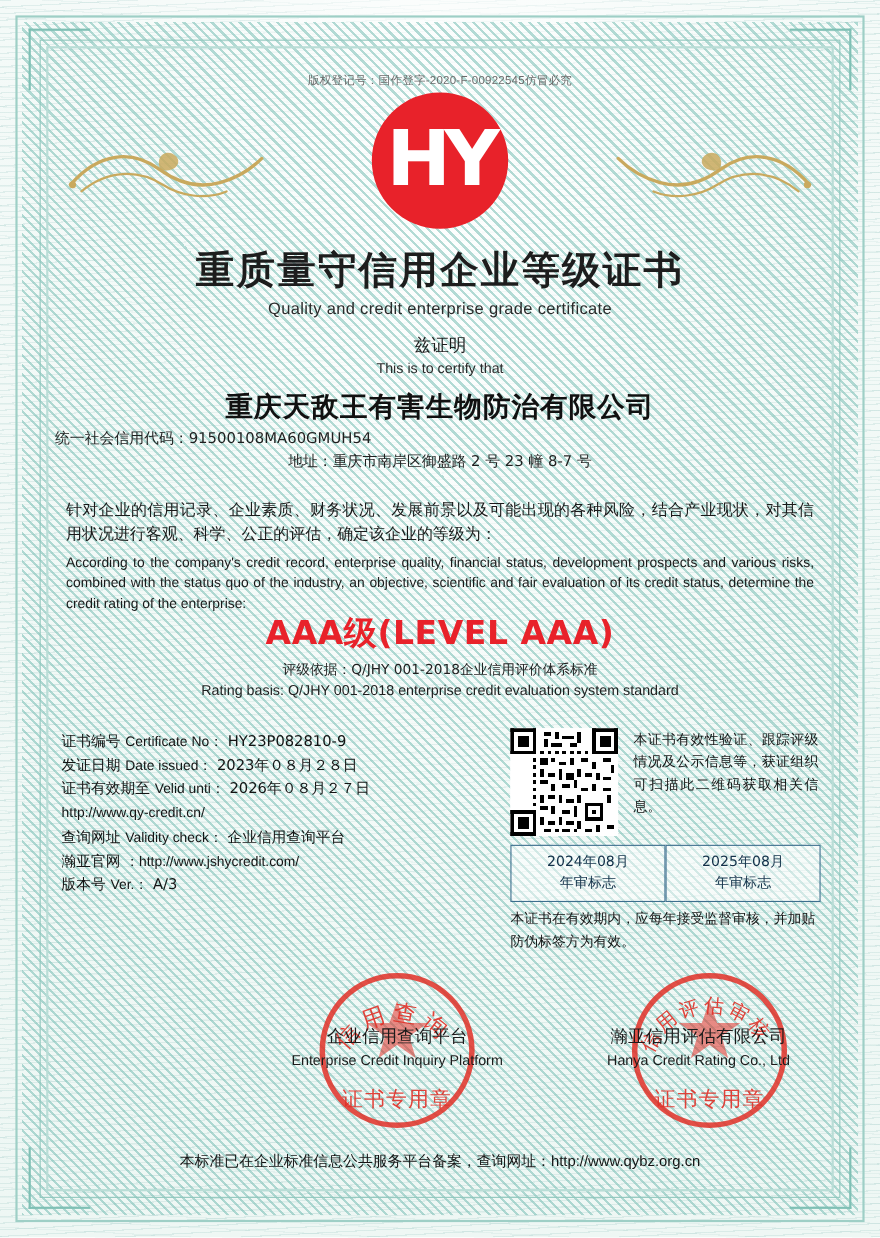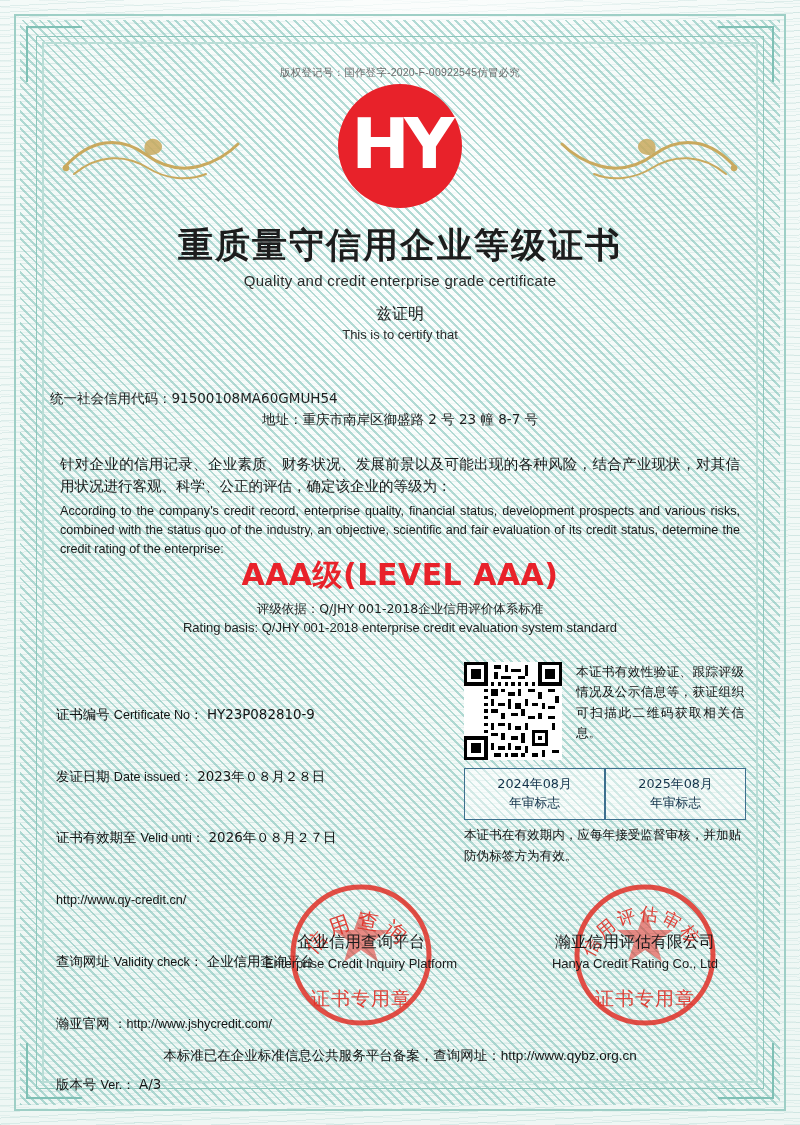--- a/index.html
+++ b/index.html
@@ -142,21 +142,21 @@
     position:absolute;top:570px;left:0;right:0;text-align:center;
     font-size:13px;color:#1f1f1f;
   }
 
   
   .details{
     position:absolute;top:614px;left:6px;width:380px;
     font-size:13.4px;color:#141414;line-height:1.62;
     font-family:"DejaVu Sans", sans-serif;
   }
-  .details .row{white-space:nowrap;margin-top:40px;}
+  .details .row{white-space:nowrap;}
   .details .lbl-en{font-family:"Liberation Sans", sans-serif;font-size:12.6px;}
 
   
   .qr{
     position:absolute;top:612px;left:414px;width:98px;height:98px;
     background:#fff;
   }
   .qr svg{display:block;}
 
   .note-right{
@@ -248,20 +248,21 @@
         <span class="logo-mark">HY</span>
       </div>
     </div>
 
     <div class="title-cn">重质量守信用企业等级证书</div>
     <div class="title-en">Quality and credit enterprise grade certificate</div>
 
     <div class="certify-cn">兹证明</div>
     <div class="certify-en">This is to certify that</div>
 
+    <div class="company">重庆天敌王有害生物防治有限公司</div>
     <div class="usci">统一社会信用代码：91500108MA60GMUH54</div>
     <div class="addr">地址：重庆市南岸区御盛路 2 号 23 幢 8-7 号</div>
 
     <div class="para">
       <div class="para-cn">针对企业的信用记录、企业素质、财务状况、发展前景以及可能出现的各种风险，结合产业现状，对其信用状况进行客观、科学、公正的评估，确定该企业的等级为：</div>
       <div class="para-en">According to the company's credit record, enterprise quality, financial status, development prospects and various risks, combined with the status quo of the industry, an objective, scientific and fair evaluation of its credit status, determine the credit rating of the enterprise:</div>
     </div>
 
     <div class="level">AAA级(LEVEL AAA)</div>
     <div class="basis-cn">评级依据：Q/JHY 001-2018企业信用评价体系标准</div>

